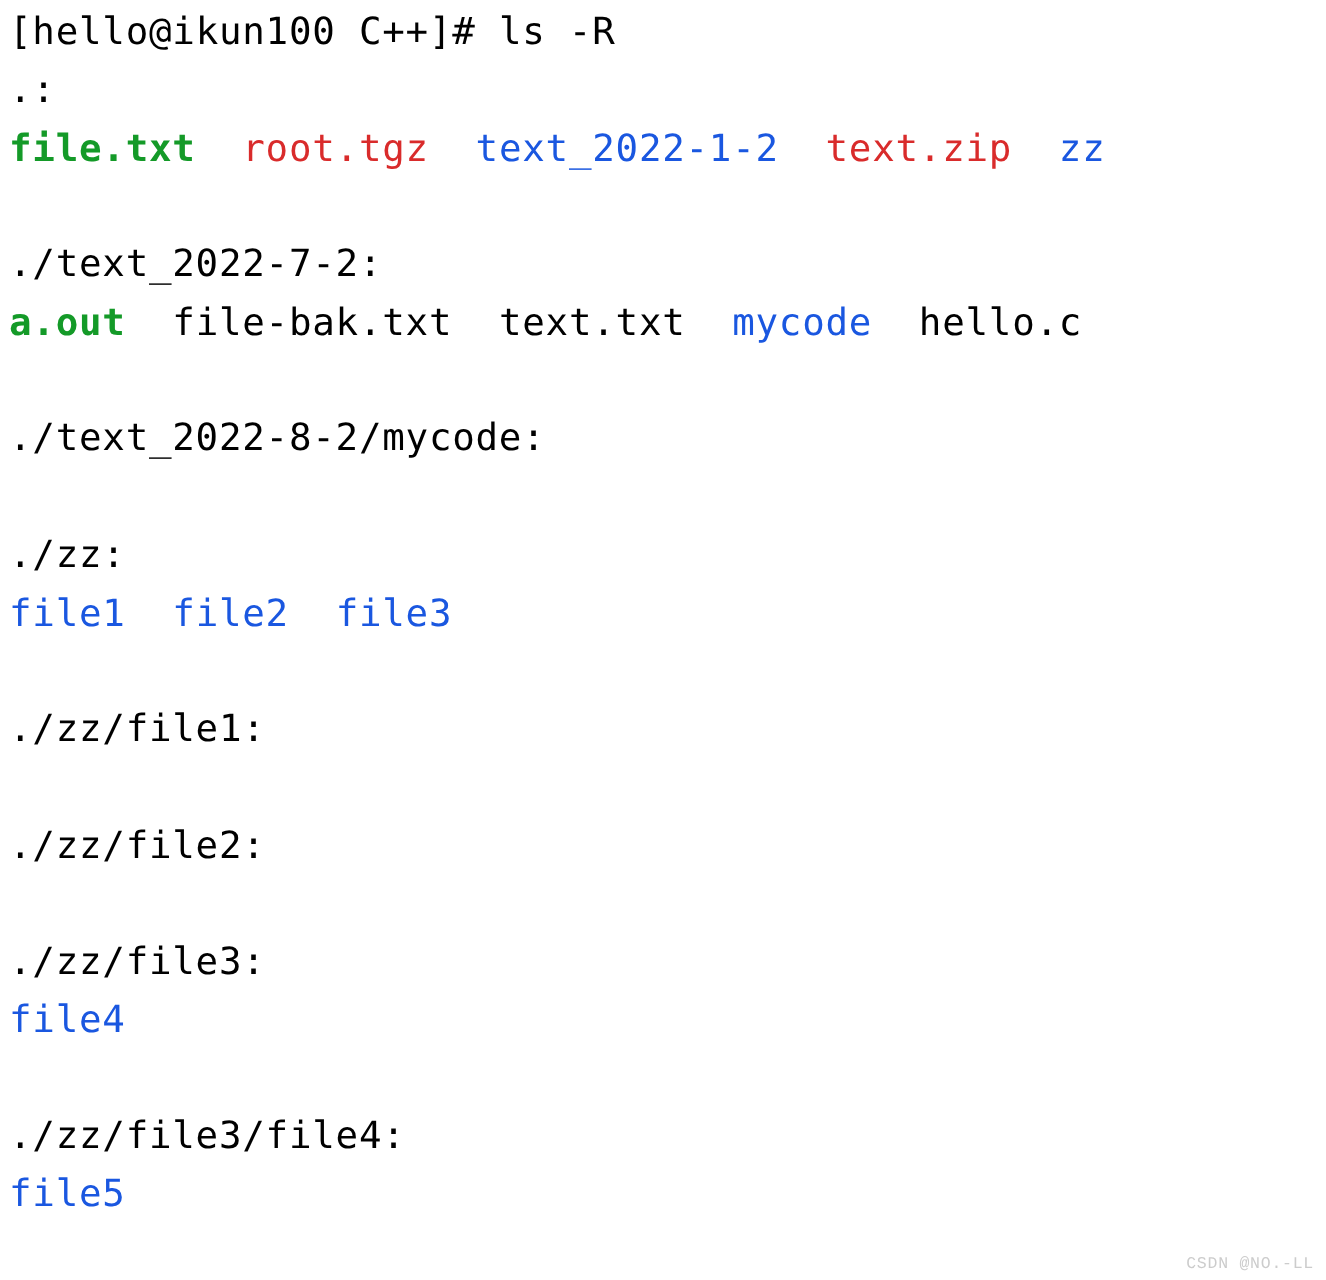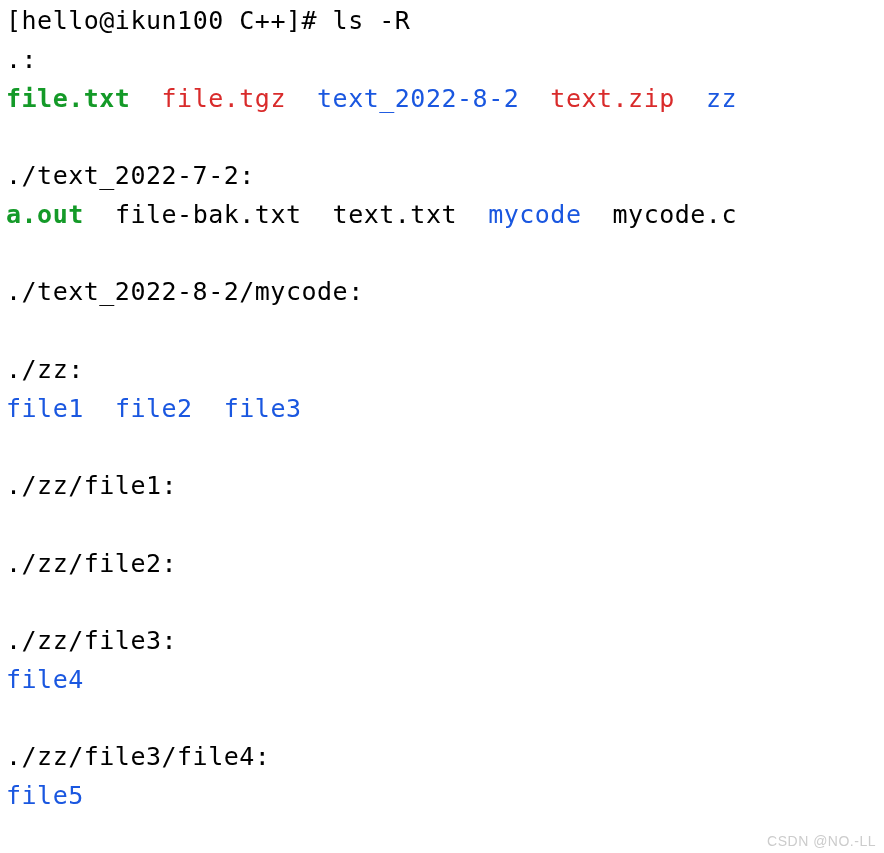--- a/index.html
+++ b/index.html
@@ -24,35 +24,35 @@
     white-space: pre;
   }
   .green  { color: #149a28; font-weight: bold; }
   .red    { color: #d92b2b; }
   .blue   { color: #1a57e0; }
   .black  { color: #000000; }
   .watermark {
     position: absolute;
     right: 8px;
     bottom: 4px;
-    font-family: Liberation Sans, sans-serif;
-    font-size: 14px;
+    font-family: Liberation Mono, monospace;
+    font-size: 11px;
     color: #cccccc;
     letter-spacing: 0.5px;
   }
 </style>
 </head>
 <body>
 
 <pre class="term"><span><span>[</span><span>hello@ikun100 </span><span>C++</span><span>]# </span><span>ls -R</span></span>
 <span class="black">.:</span>
-<span class="green">file.txt</span>  <span class="red">file.tgz</span>  <span class="blue">text_2022-8-2</span>  <span class="red">text.zip</span>  <span class="blue">zz</span>
+<span class="green">file.txt</span>  <span class="red">root.tgz</span>  <span class="blue">text_2022-1-2</span>  <span class="red">text.zip</span>  <span class="blue">zz</span>
 
 <span class="black">./text_2022-7-2:</span>
-<span class="green">a.out</span>  <span class="black">file-bak.txt</span>  <span class="black">text.txt</span>  <span class="blue">mycode</span>  <span class="black">mycode.c</span>
+<span class="green">a.out</span>  <span class="black">file-bak.txt</span>  <span class="black">text.txt</span>  <span class="blue">mycode</span>  <span class="black">hello.c</span>
 
 <span class="black">./text_2022-8-2/mycode:</span>
 
 <span class="black">./zz:</span>
 <span class="blue">file1</span>  <span class="blue">file2</span>  <span class="blue">file3</span>
 
 <span class="black">./zz/file1:</span>
 
 <span class="black">./zz/file2:</span>
 

